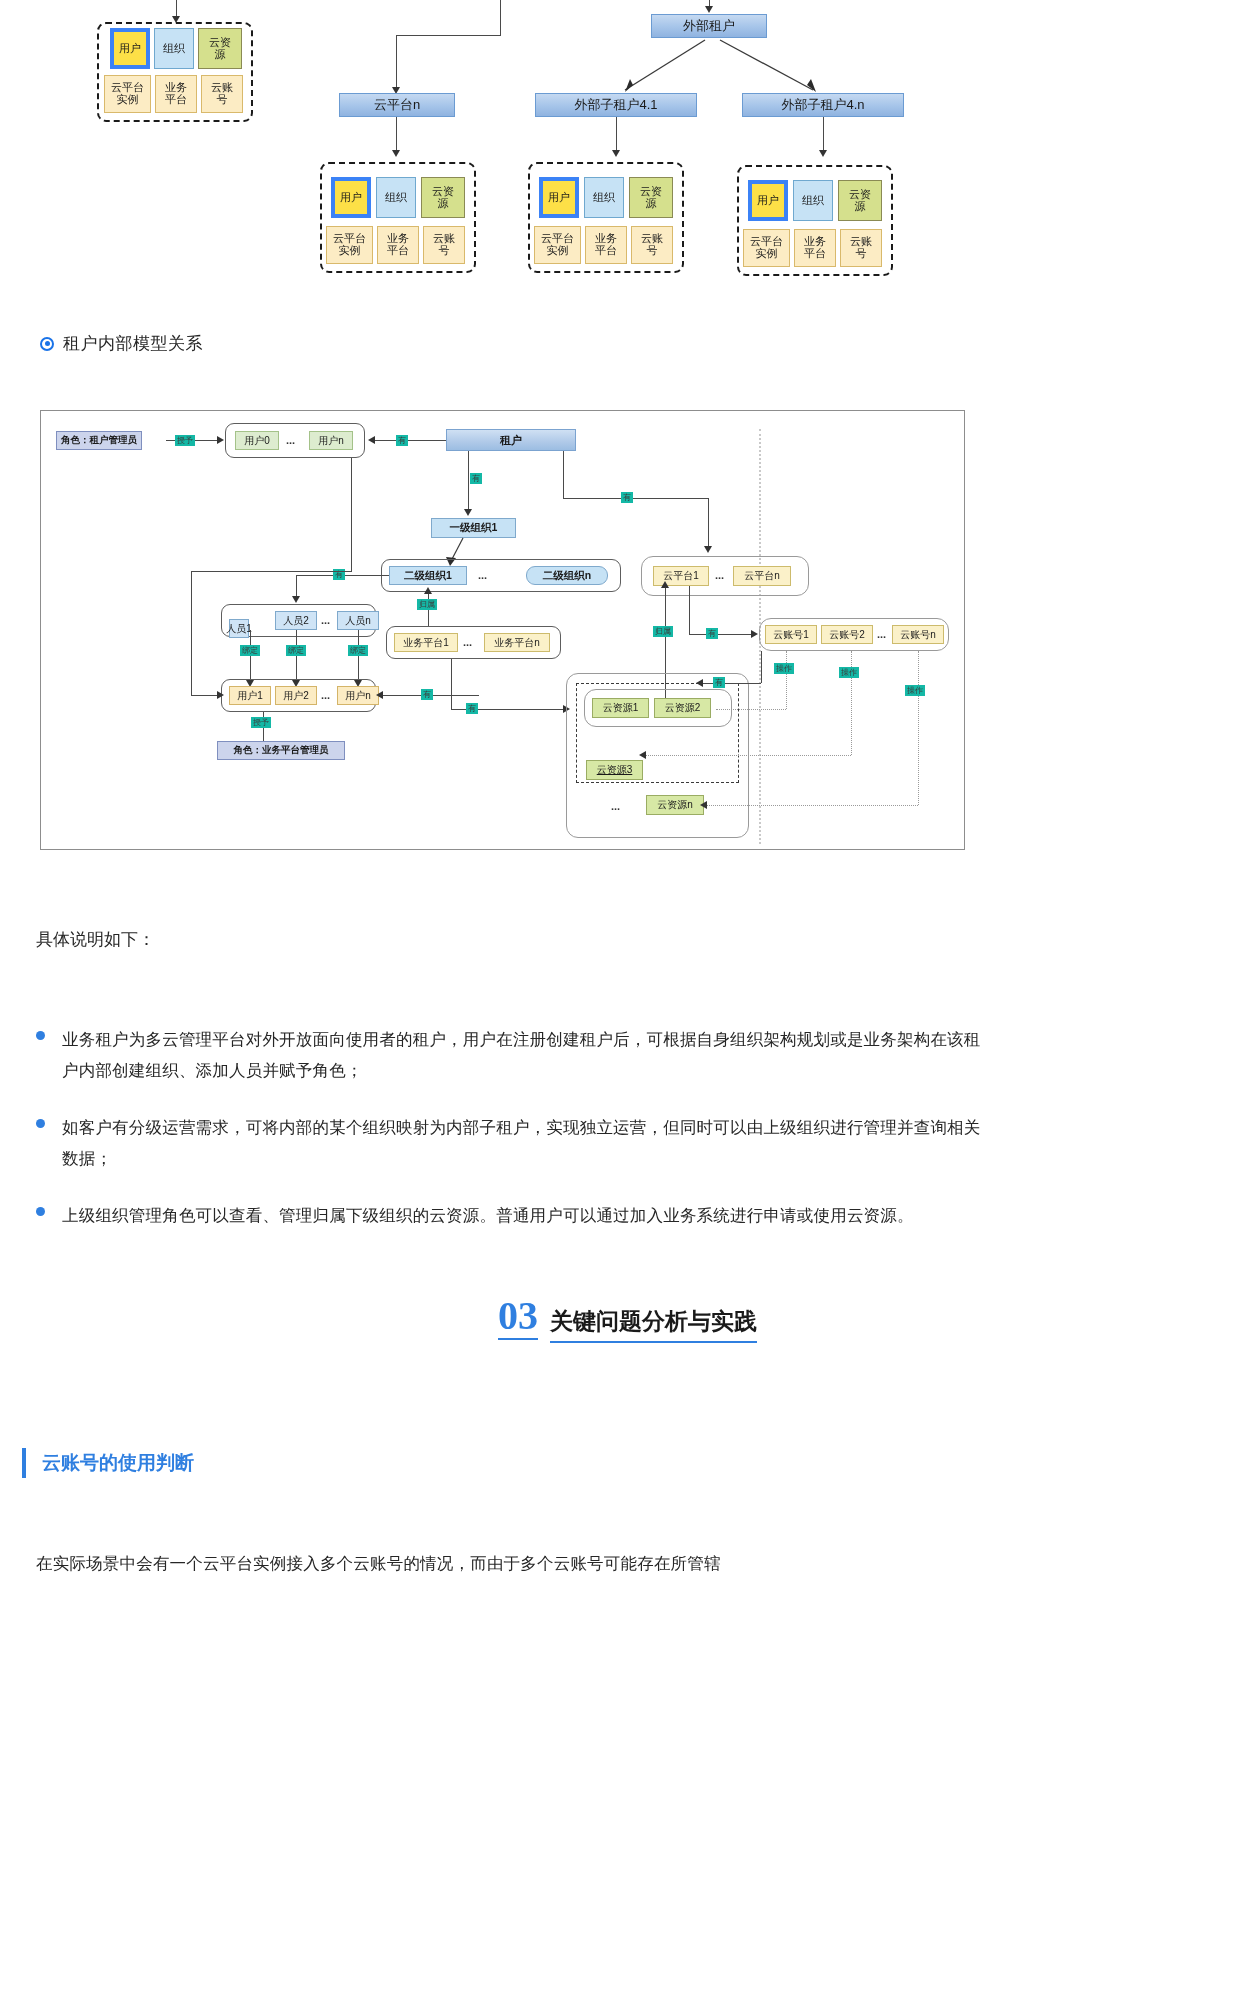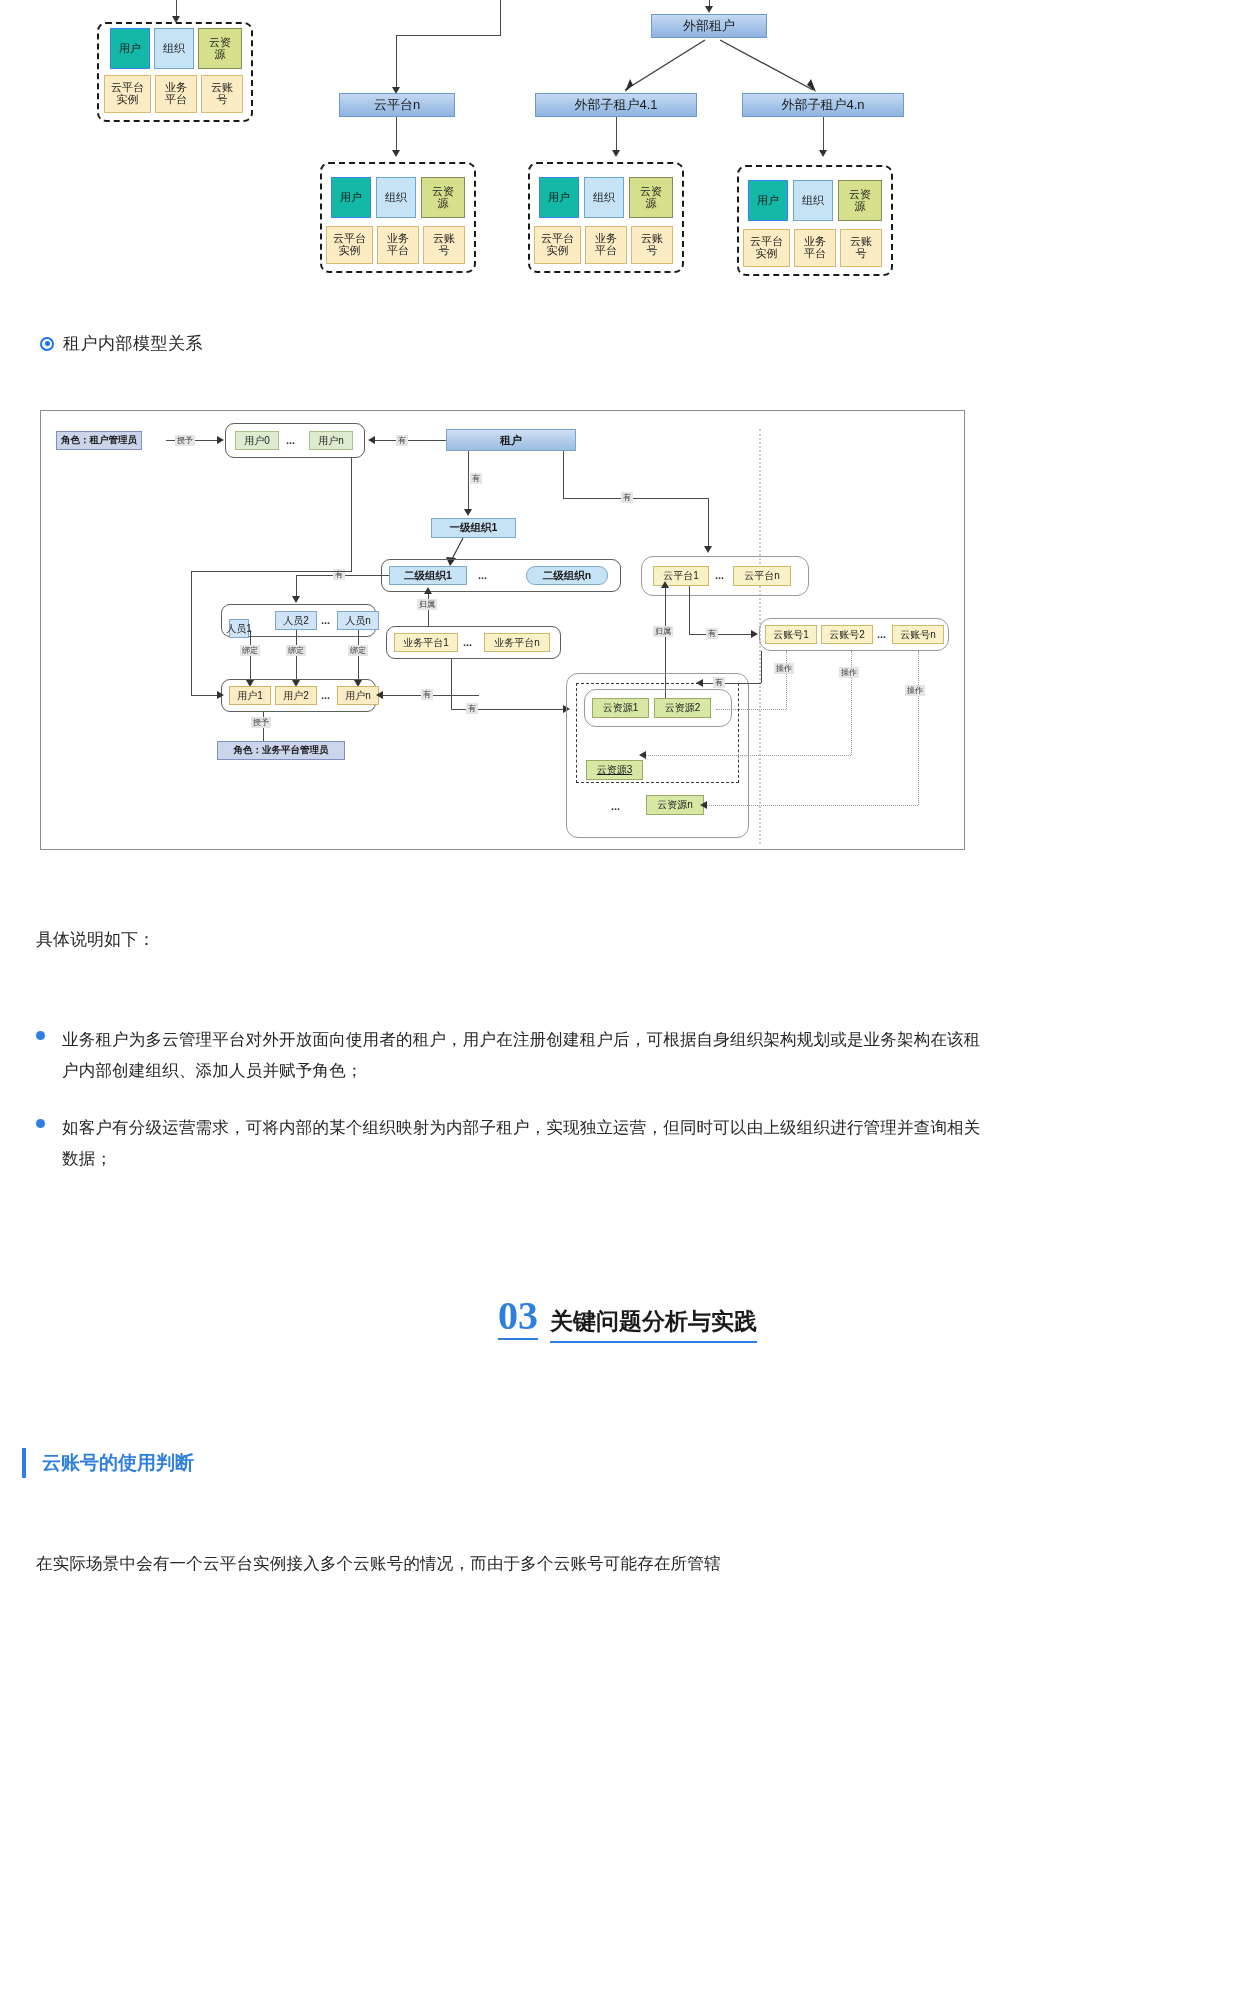--- a/index.html
+++ b/index.html
@@ -11,37 +11,37 @@
     color:#333;
     overflow:hidden;
   }
 
   
   .node { position:absolute; display:flex; align-items:center; justify-content:center;
           text-align:center; line-height:1.1; }
   .ln   { position:absolute; background:#4a4a4a; }
   .lnv  { width:1px; }
   .lnh  { height:1px; }
-  .lbl  { position:absolute; font-size:8px; color:#3c3c3c; background:#e5e5e5;
+  .lbl  { position:absolute; font-size:8px; color:#3c3c3c; background:#14b8a6;
           padding:0 2px; white-space:nowrap; }
   .arrow-dn, .arrow-up, .arrow-lt, .arrow-rt { position:absolute; width:0; height:0; }
   .arrow-dn { border-left:4px solid transparent; border-right:4px solid transparent; border-top:7px solid #333; }
   .arrow-up { border-left:4px solid transparent; border-right:4px solid transparent; border-bottom:7px solid #333; }
   .arrow-lt { border-top:4px solid transparent; border-bottom:4px solid transparent; border-right:7px solid #333; }
   .arrow-rt { border-top:4px solid transparent; border-bottom:4px solid transparent; border-left:7px solid #333; }
 
   
   .tenant-blue {
     background:linear-gradient(180deg,#c5d9f1 0%,#a8c6ea 50%,#8fb3e0 100%);
     border:1px solid #6b9bd2; font-size:13px; color:#1a1a1a;
   }
   .dashgroup { position:absolute; border:2px dashed #1a1a1a; border-radius:9px; }
   .chip { position:absolute; display:flex; align-items:center; justify-content:center;
           text-align:center; font-size:11px; line-height:1.05; }
-  .chip-green  { background:#14b8a6; border:1px solid #3b82f6; color:#1a1a1a; }
+  .chip-green  { background:#fde047; border:4px solid #3b82f6; color:#1a1a1a; }
   .chip-blue   { background:#c6e2f5; border:1px solid #6fa8cf; color:#1a1a1a; }
   .chip-olive  { background:#d5e08d; border:1px solid #8a8a54; color:#1a1a1a; }
   .chip-cream  { background:#fcecc4; border:1px solid #d9b96b; color:#1a1a1a; }
 
   
   #model-figure { position:absolute; left:40px; top:410px; width:925px; height:440px;
                   border:1px solid #8d8d8d; background:#fff; }
   .mf-box { position:absolute; display:flex; align-items:center; justify-content:center;
             font-size:10px; color:#1a1a1a; text-align:center; white-space:nowrap; }
   .b-role   { background:#ccd4ec; border:1px solid #7f8fbf; font-weight:bold; font-size:9.5px; }
@@ -426,20 +426,24 @@
 
 <div id="bullets">
   <div class="bullet">
     <span class="dot"></span>
     <p>业务租户为多云管理平台对外开放面向使用者的租户，用户在注册创建租户后，可根据自身组织架构规划或是业务架构在该租户内部创建组织、添加人员并赋予角色；</p>
   </div>
   <div class="bullet">
     <span class="dot"></span>
     <p>如客户有分级运营需求，可将内部的某个组织映射为内部子租户，实现独立运营，但同时可以由上级组织进行管理并查询相关数据；</p>
   </div>
+  <div class="bullet">
+    <span class="dot"></span>
+    <p>上级组织管理角色可以查看、管理归属下级组织的云资源。普通用户可以通过加入业务系统进行申请或使用云资源。</p>
+  </div>
 </div>
 
 <div id="h-03">
   <span class="num">03</span>
   <span class="txt">关键问题分析与实践</span>
 </div>
 
 <div id="sub-head">
   <span class="bar"></span>
   <span class="t">云账号的使用判断</span>

